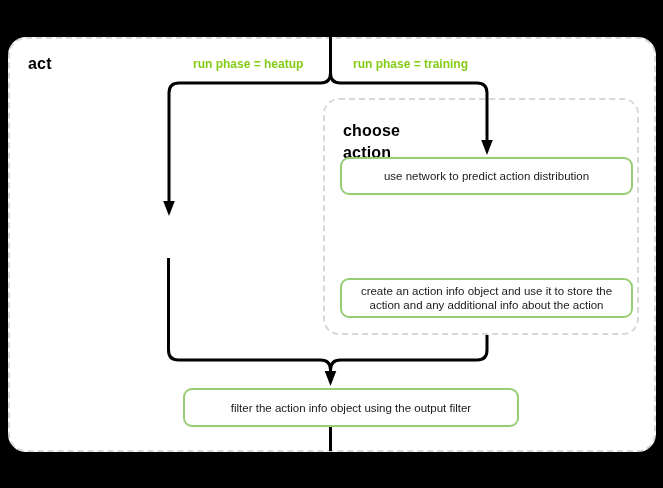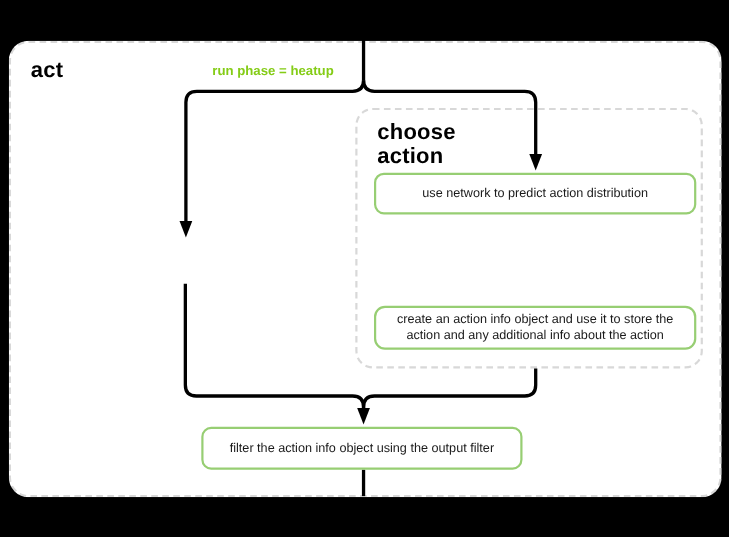--- a/index.html
+++ b/index.html
@@ -17,45 +17,45 @@
     box-sizing:content-box;
   }
   .group-box{
     position:absolute;left:323px;top:98px;width:316px;height:237px;
     border:2px dashed #d8d8d8;border-radius:16px;
     box-sizing:border-box;background:transparent;
   }
 
   .title{
     position:absolute;color:#000;font-weight:bold;
-    font-size:20px;line-height:22px;letter-spacing:0.2px;
+    font-size:16px;line-height:22px;letter-spacing:0.2px;
   }
   .title.act{left:28px;top:53px;}
-  .title.choose{left:343px;top:109px;width:110px;}
+  .title.choose{left:343px;top:120px;width:110px;}
 
   .edge-label{
     position:absolute;top:57px;color:#84cc16;font-weight:bold;font-size:12px;
     white-space:nowrap;
   }
   .edge-label.heatup{left:193px;}
   .edge-label.training{left:353px;}
 
   .node{
     position:absolute;background:#fff;
     border:2.5px solid #97ce73;border-radius:9px;
     box-sizing:border-box;
     display:flex;align-items:center;justify-content:center;text-align:center;
     color:#1a1a1a;font-size:11.5px;line-height:14px;
     padding:14px 10px;
   }
   .node.sample{left:23px;top:217px;width:290px;height:41px;}
   .node.network{left:340px;top:157px;width:293px;height:38px;}
   .node.explore{left:340px;top:217px;width:293px;height:40px;}
-  .node.createinfo{left:340px;top:278px;width:293px;height:40px;border-radius:10px;}
-  .node.filter{left:183px;top:388px;width:292px;height:39px;}
+  .node.createinfo{left:340px;top:278px;width:293px;height:40px;}
+  .node.filter{left:183px;top:388px;width:336px;height:39px;}
 
   svg.edges{position:absolute;left:0;top:0;pointer-events:none;}
 </style>
 </head>
 <body>
 
 <div class="stage">
 
   <div class="panel"></div>
 
@@ -76,20 +76,21 @@
       <polygon points="324.7,371 336.3,371 330.5,386"></polygon>
     </g>
   </svg>
 
   <div class="title act">act</div>
 
   <div class="title choose">choose action</div>
 
   <div class="edge-label heatup">run phase = heatup</div>
 
+  <div class="edge-label training">run phase = training</div>
 
 
   <div class="node network">use network to predict action distribution</div>
 
 
   <div class="node createinfo">create an action info object and use it to store the action and any additional info about the action</div>
 
   <div class="node filter">filter the action info object using the output filter</div>
 
 </div>

